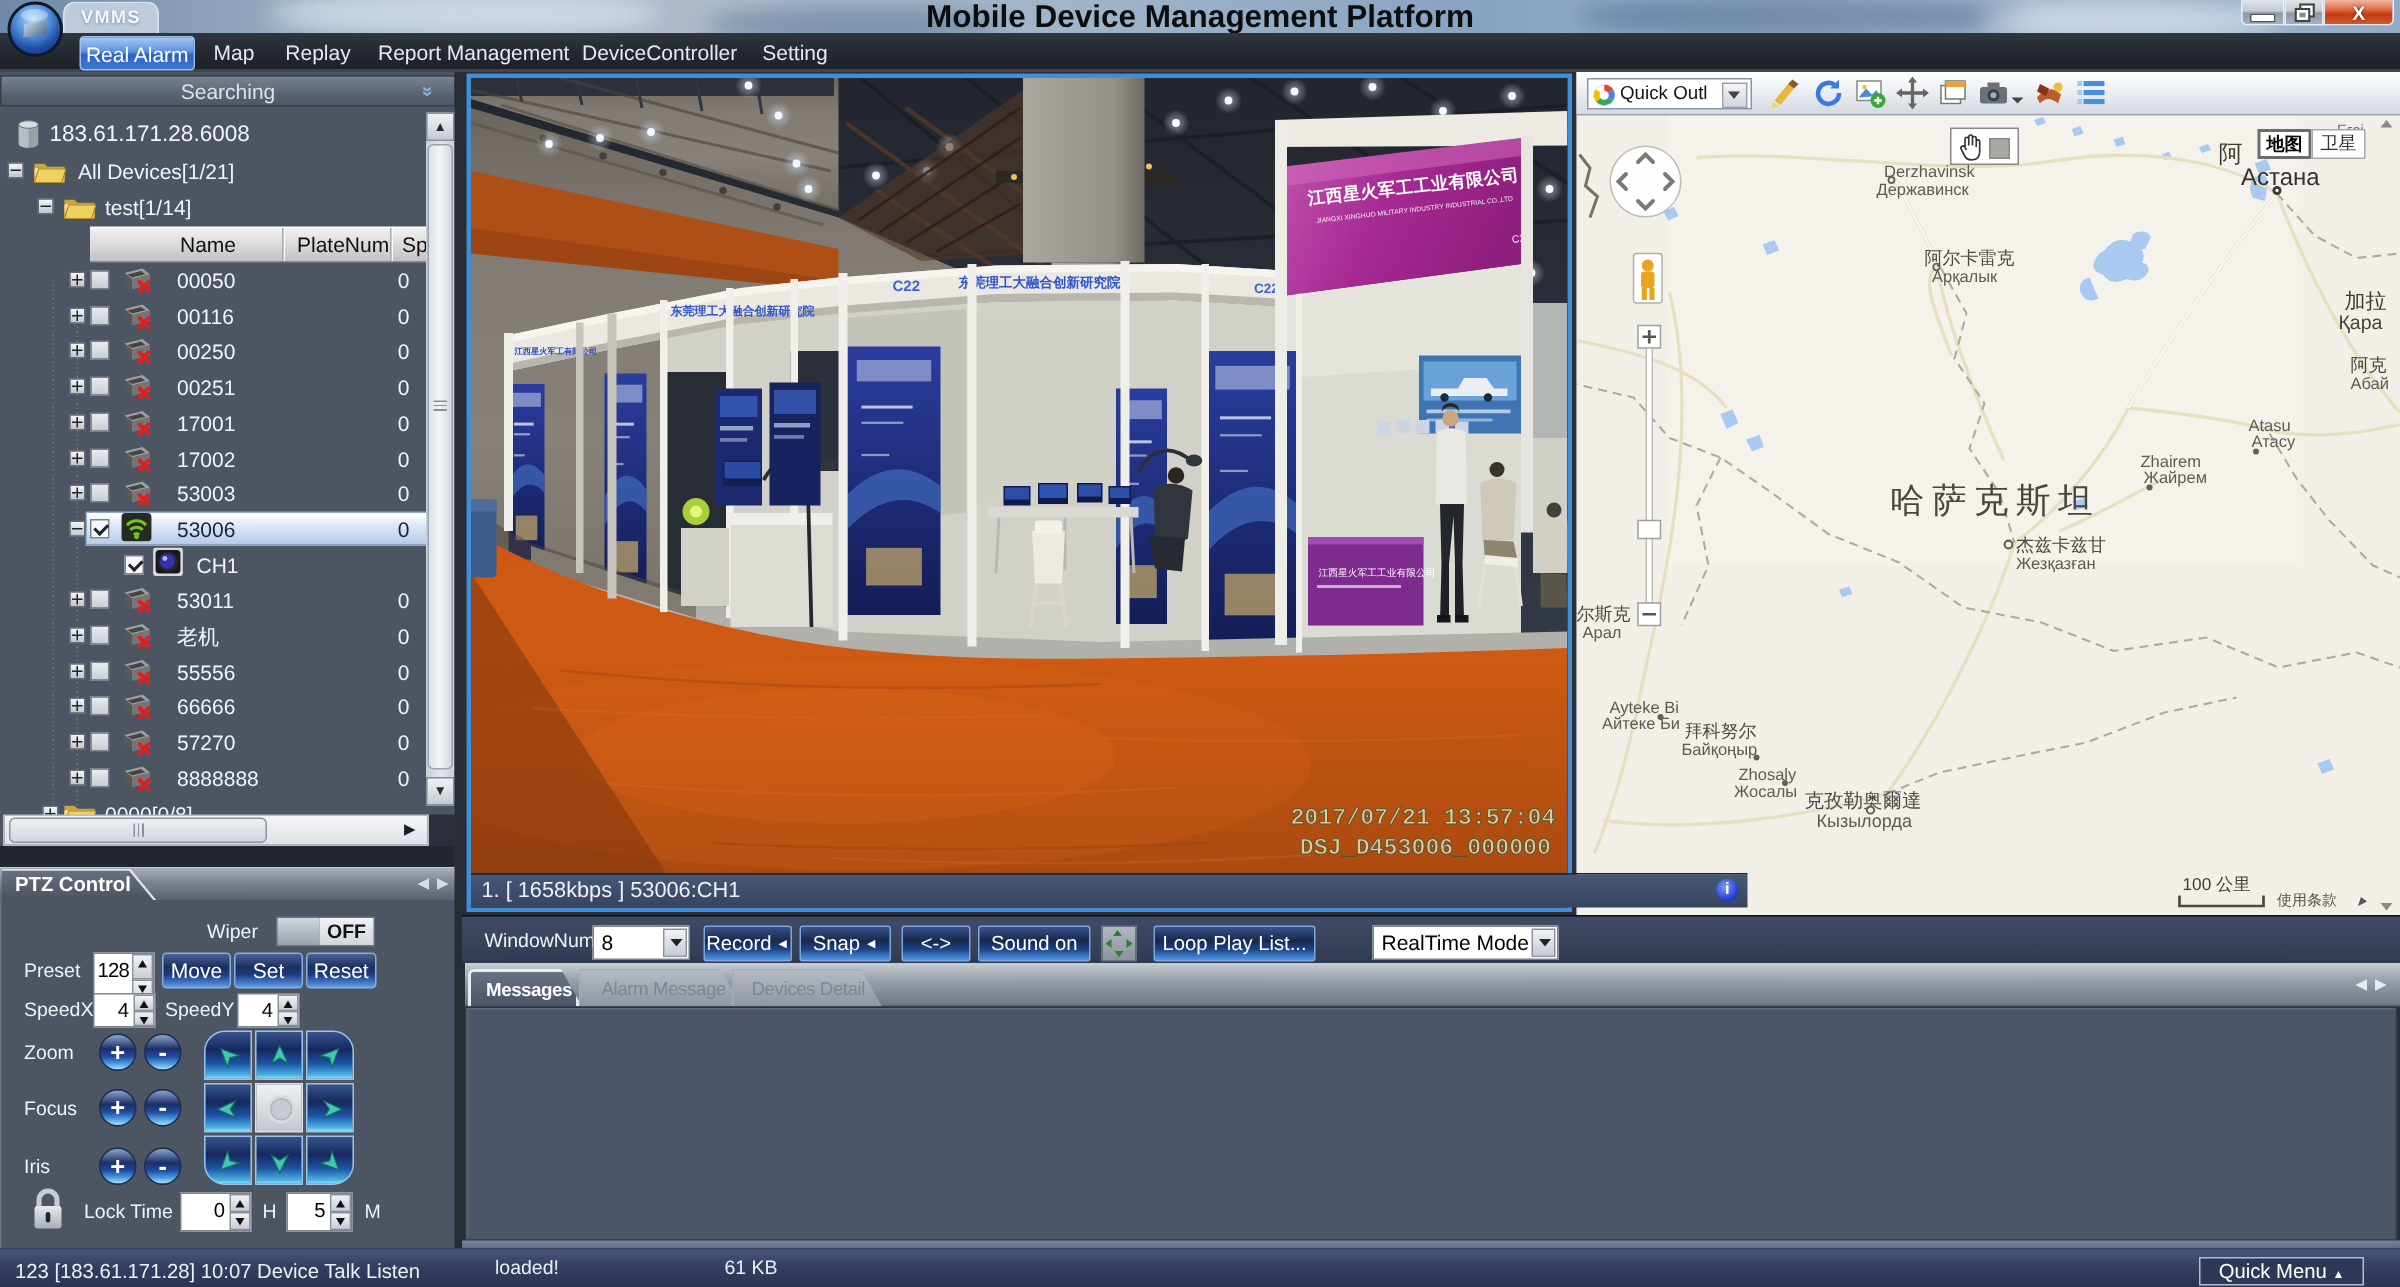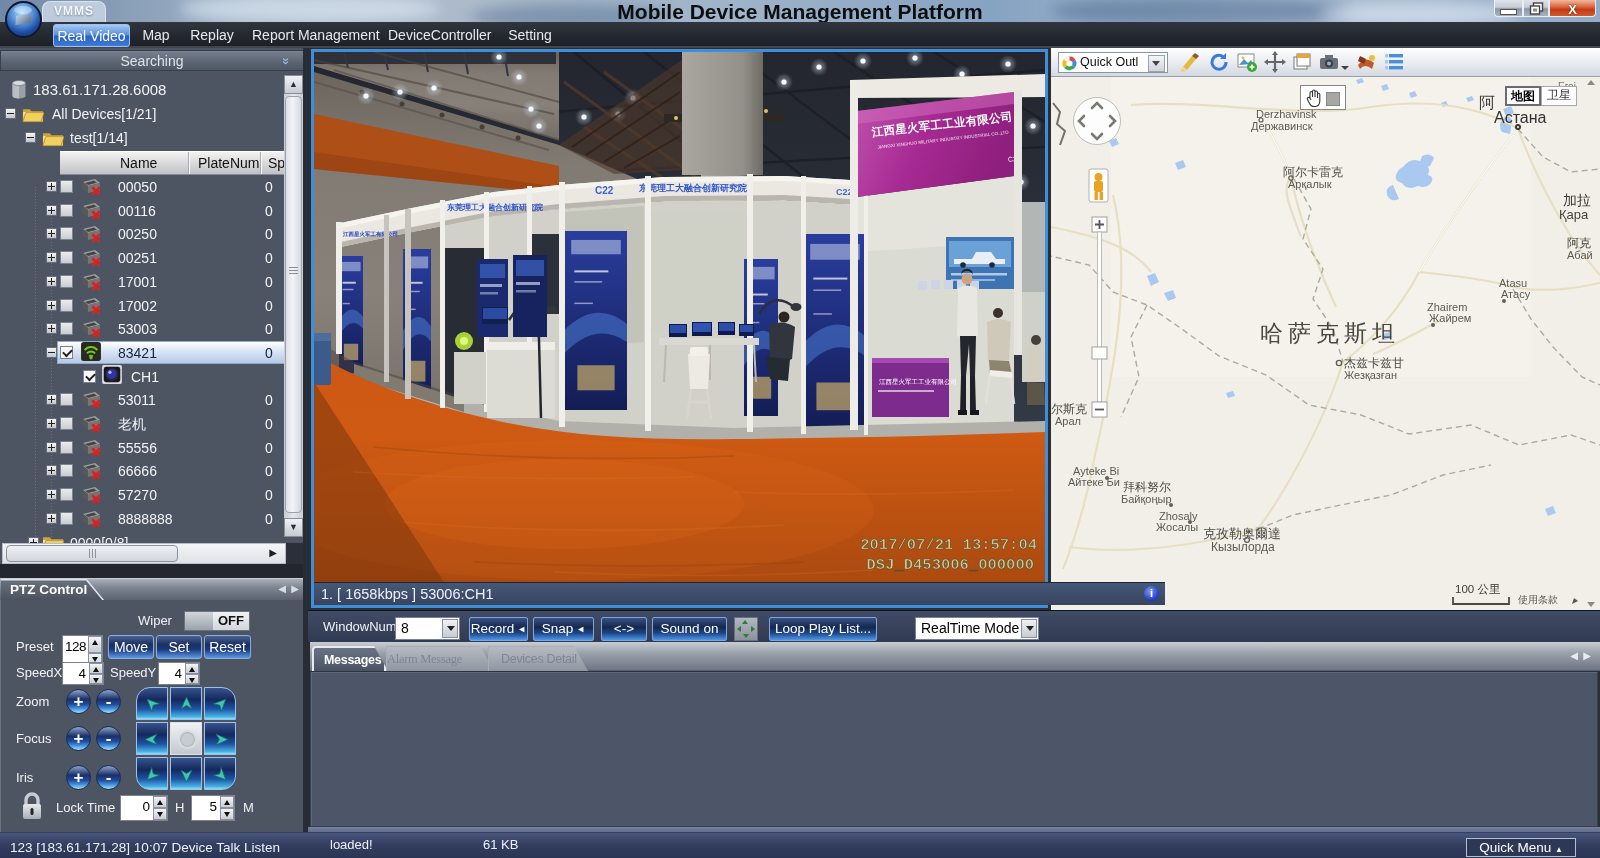--- a/index.html
+++ b/index.html
@@ -143,22 +143,22 @@
 .tbtn .sm{font-size:9px;position:relative;top:-1px;margin-left:3px;}
 #expbtn{position:absolute;left:426px;top:6px;width:24px;height:24px;border:1px solid #6a7280;box-sizing:border-box;
  background:linear-gradient(180deg,#b2b8c0,#8a929c);}
 #tabsbar{left:310px;top:642px;width:1290px;height:29px;
  background:linear-gradient(180deg,#c9cdd3 0%,#9aa1ab 40%,#6e7684 100%);border-bottom:1px solid #5a6270;box-sizing:border-box;}
 .tab{position:absolute;top:4px;height:25px;font-size:12.5px;line-height:24px;letter-spacing:-0.3px;box-sizing:border-box;white-space:nowrap;}
 #tab1{left:2px;width:74px;padding-left:10px;font-weight:bold;color:#fff;
  background:linear-gradient(180deg,#6a7384 0%,#4a5364 100%);
  border:2px solid #e8ecf2;border-bottom:none;border-radius:4px 0 0 0;
  clip-path:polygon(0 0,62px 0,76px 25px,0 25px);}
-#tab2{left:76px;width:108px;color:#7e8794;border:1px solid #a8aeb8;border-bottom:none;
- clip-path:polygon(0 0,94px 0,108px 25px,0 25px);background:linear-gradient(180deg,#b6bbc2 0%,#8f96a1 100%);font-family:Liberation Serif, serif;}
+#tab2{left:76px;width:108px;padding-left:14px;color:#7e8794;border:1px solid #a8aeb8;border-bottom:none;
+ clip-path:polygon(0 0,94px 0,108px 25px,0 25px);background:linear-gradient(180deg,#b6bbc2 0%,#8f96a1 100%);}
 #tab3{left:178px;width:100px;padding-left:12px;color:#7e8794;border:1px solid #a8aeb8;border-bottom:none;
  clip-path:polygon(0 0,86px 0,100px 25px,0 25px);background:linear-gradient(180deg,#b6bbc2 0%,#8f96a1 100%);}
 #msgpanel{left:310px;top:671px;width:1288px;height:156px;background:#4c5668;
  border:1px solid #39404e;border-top:1px solid #2c3340;box-sizing:border-box;box-shadow:inset 1px 1px 0 #5d6879;}
 #grad827{left:308px;top:827px;width:1292px;height:14px;background:linear-gradient(180deg,#76819e,#414c6c);}
 #botbar{left:0;top:832px;width:1600px;height:26px;
  background:linear-gradient(180deg,#49557c 0%,#333e60 45%,#2a3452 100%);border-top:1px solid #5d689033;color:#edf0f6;}
 #qmenu{position:absolute;left:1466px;top:5px;width:110px;height:19px;background:#2d3756;
  border:1px solid #b4bed2;box-sizing:border-box;color:#fff;font-size:13.5px;text-align:center;line-height:17px;}
 
@@ -193,21 +193,21 @@
 <div class="abs winbtn" id="btnmin">
       <div style="margin:9px auto 0;width:15px;height:4px;background:#fff;border:1px solid #555;"></div>
     </div>
 <div class="abs winbtn" id="btnmax"><svg width="15" height="14" style="margin-top:2px;" viewBox="0 0 15 14">
         <rect x="4.5" y="1" width="9" height="8" fill="#fff" stroke="#444" stroke-width="1.4"></rect>
         <rect x="1.5" y="4" width="9" height="8" fill="#fff" stroke="#444" stroke-width="1.4"></rect>
         <rect x="4" y="6.5" width="4" height="3" fill="#888"></rect>
       </svg></div>
 <div class="abs winbtn" id="btnclose"><b style="font-size:13px;line-height:16px;color:#fff;text-shadow:0 0 2px #601a00;">X</b></div>
 <div class="abs" id="menubar">
-  <div class="menuitem" id="mi-real">Real Video</div>
+  <div class="menuitem" id="mi-real">Real Alarm</div>
   <div class="menuitem" style="left:130px;width:52px;">Map</div>
   <div class="menuitem" style="left:186px;width:52px;">Replay</div>
   <div class="menuitem" style="left:252px;width:118px;">Report Management</div>
   <div class="menuitem" style="left:388px;width:102px;">DeviceController</div>
   <div class="menuitem" style="left:506px;width:48px;">Setting</div>
 </div>
 <div class="abs" id="logo">
       <i></i>
     </div>
 <div class="abs" id="leftpanel">
@@ -393,21 +393,21 @@
           <div class="cb on" style="left:60px;top:5px;"></div>
           <svg class="devicon" style="left:80px;top:1px;" width="22" height="21" viewBox="0 0 22 21">
             <rect x="0" y="0" width="22" height="21" rx="3" fill="#262a20"></rect>
             <g fill="none" stroke="#74c41e" stroke-width="2.2">
               <path d="M4,9 a9,9 0 0 1 14,0"></path>
               <path d="M6.5,12.5 a6,6 0 0 1 9,0"></path>
               <path d="M9,16 a3,3 0 0 1 4,0"></path>
             </g>
             <circle cx="11" cy="17.5" r="1.8" fill="#74c41e"></circle>
           </svg>
-          <span class="nm" style="color:#16243c;">83421</span>
+          <span class="nm" style="color:#16243c;">53006</span>
           <span class="zz" style="color:#16243c;">0</span>
         </div>
 <div class="trow" style="top:292.59999999999997px;">
           <div class="cb on" style="left:83px;top:5px;"></div>
           <svg class="devicon" style="left:101px;top:0px;" width="24" height="23" viewBox="0 0 24 23">
             <rect x="0" y="0" width="24" height="23" rx="2" fill="#d6dae0"></rect>
             <rect x="2" y="2" width="20" height="19" rx="3" fill="#17181c"></rect>
             <circle cx="12" cy="11.5" r="8" fill="#26272f"></circle>
             <circle cx="11.5" cy="11" r="6" fill="#3232aa"></circle>
             <circle cx="9.5" cy="8.8" r="2" fill="#a8bcf0"></circle>

